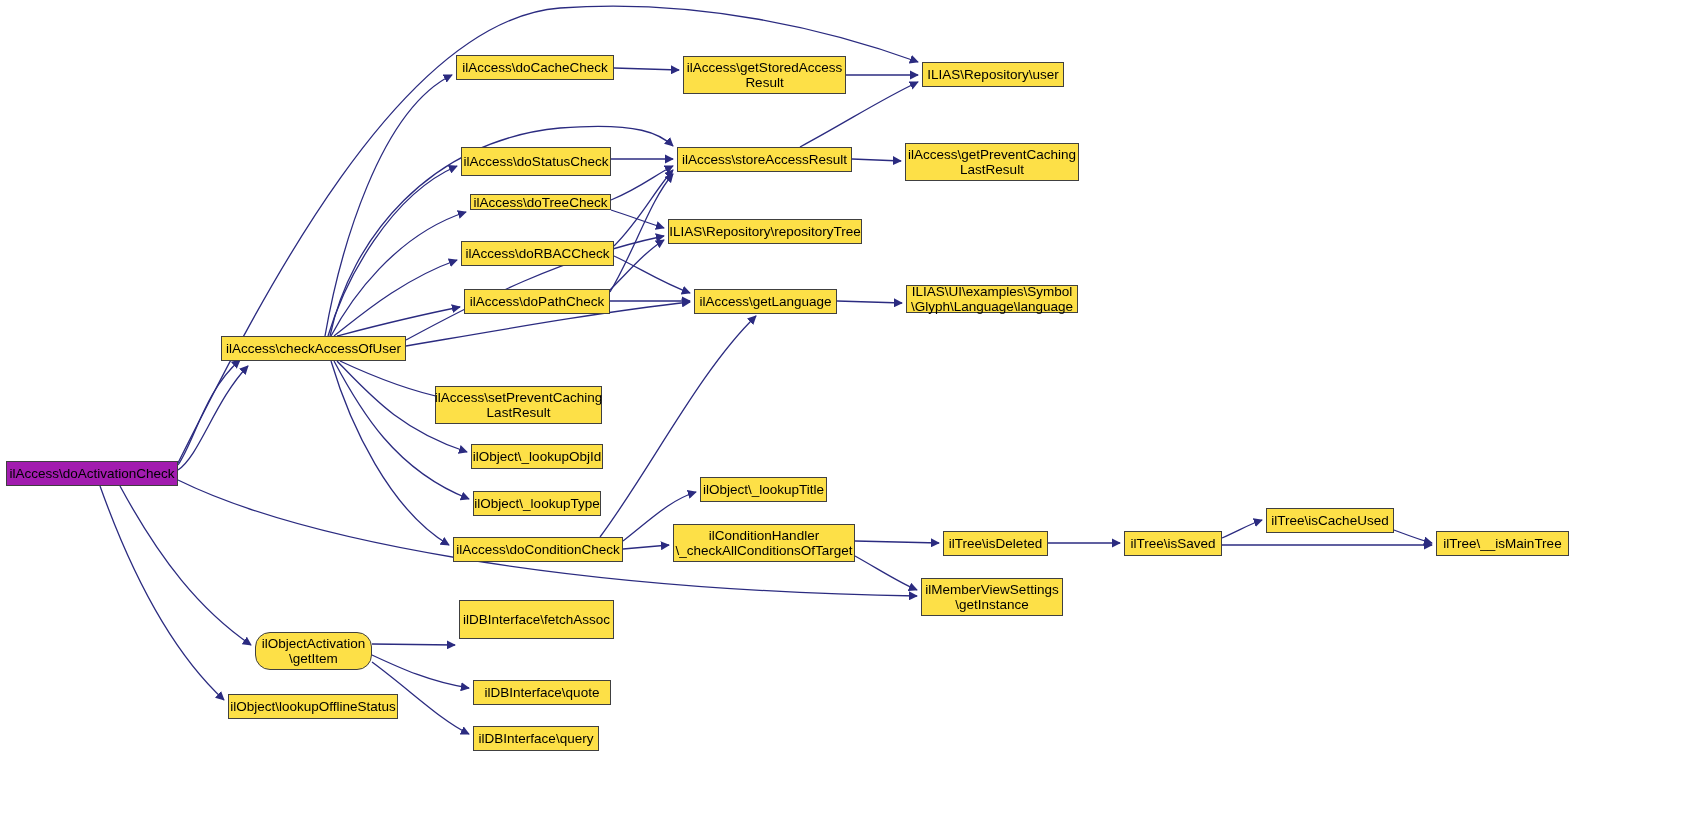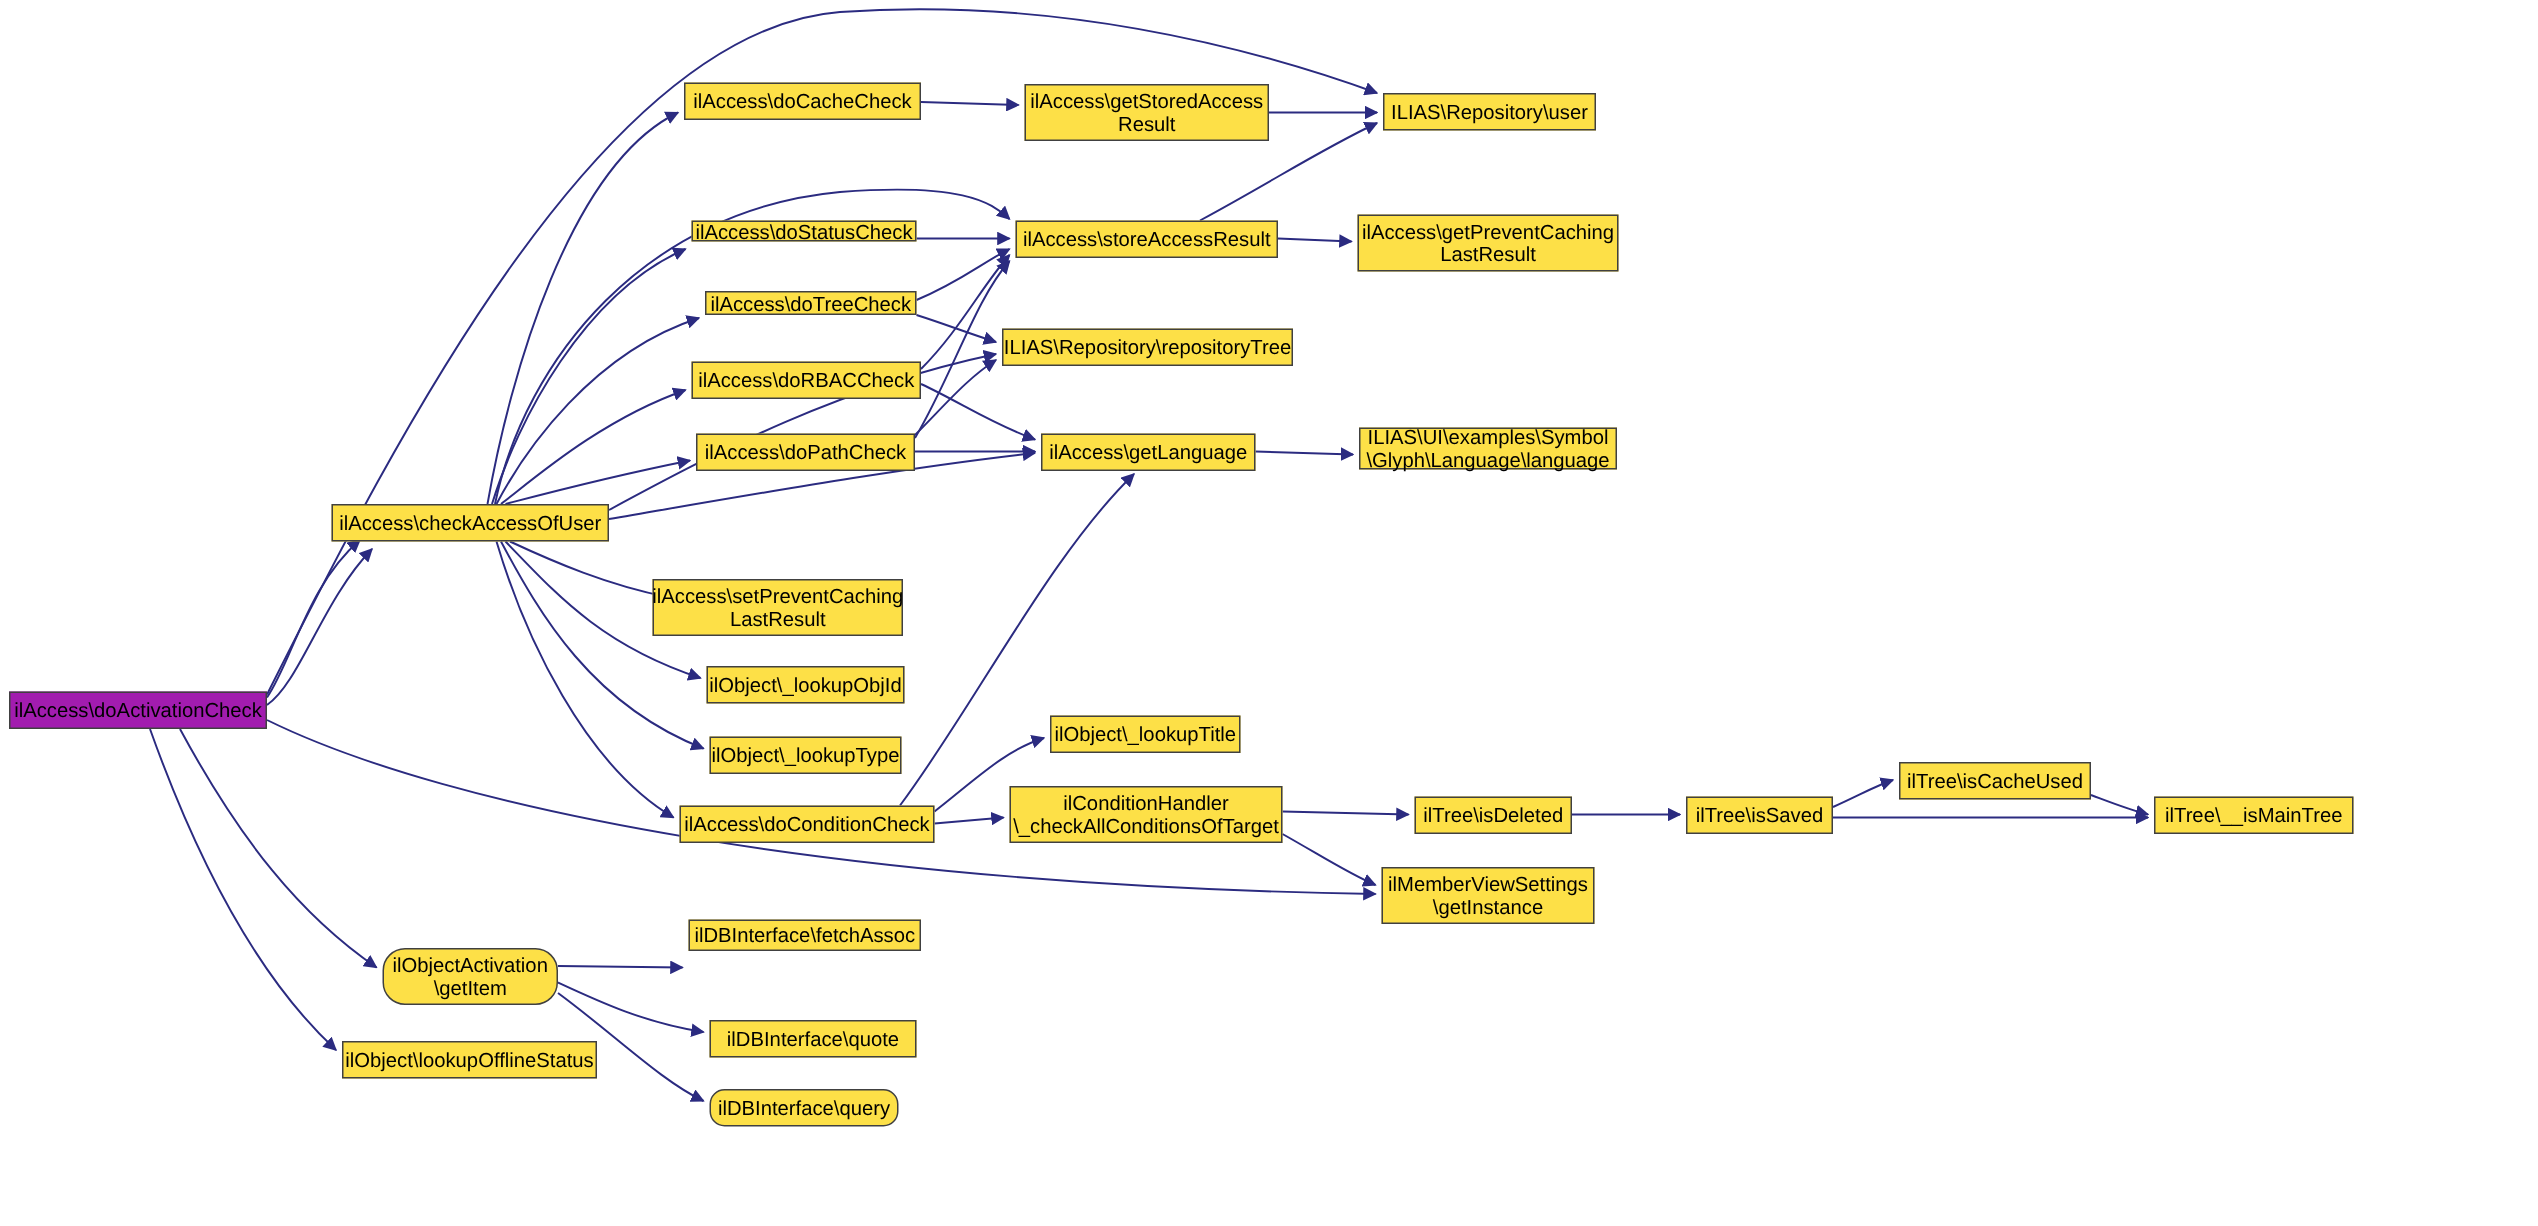--- a/index.html
+++ b/index.html
@@ -68,21 +68,21 @@
         <path d="M 372 662 C 410 690 440 720 469 734" fill="none" stroke="#2b2b80" stroke-width="1.3" marker-end="url(#ah)"></path>
       </g>
   </svg>
   <div id="nodes">
       <div class="node root" style="left: 6px; top: 461px; width: 172px; height: 25px;">ilAccess\doActivationCheck</div>
       <div class="node" style="left: 221px; top: 336px; width: 185px; height: 25px;">ilAccess\checkAccessOfUser</div>
       <div class="node" style="left: 456px; top: 55px; width: 158px; height: 25px;">ilAccess\doCacheCheck</div>
       <div class="node" style="left: 683px; top: 56px; width: 163px; height: 38px;">ilAccess\getStoredAccess
 Result</div>
       <div class="node" style="left: 922px; top: 62px; width: 142px; height: 25px;">ILIAS\Repository\user</div>
-      <div class="node" style="left: 461px; top: 147px; width: 150px; height: 14px;">ilAccess\doStatusCheck</div>
+      <div class="node" style="left: 461px; top: 147px; width: 150px; height: 29px;">ilAccess\doStatusCheck</div>
       <div class="node" style="left: 677px; top: 147px; width: 175px; height: 25px;">ilAccess\storeAccessResult</div>
       <div class="node" style="left: 905px; top: 143px; width: 174px; height: 38px;">ilAccess\getPreventCaching
 LastResult</div>
       <div class="node" style="left: 470px; top: 194px; width: 141px; height: 16px;">ilAccess\doTreeCheck</div>
       <div class="node" style="left: 668px; top: 219px; width: 194px; height: 25px;">ILIAS\Repository\repositoryTree</div>
       <div class="node" style="left: 461px; top: 241px; width: 153px; height: 25px;">ilAccess\doRBACCheck</div>
       <div class="node" style="left: 464px; top: 289px; width: 146px; height: 25px;">ilAccess\doPathCheck</div>
       <div class="node" style="left: 694px; top: 289px; width: 143px; height: 25px;">ilAccess\getLanguage</div>
       <div class="node" style="left: 906px; top: 285px; width: 172px; height: 28px;">ILIAS\UI\examples\Symbol
 \Glyph\Language\language</div>
@@ -95,18 +95,18 @@
       <div class="node" style="left: 673px; top: 524px; width: 182px; height: 38px;">ilConditionHandler
 \_checkAllConditionsOfTarget</div>
       <div class="node" style="left: 943px; top: 531px; width: 105px; height: 25px;">ilTree\isDeleted</div>
       <div class="node" style="left: 1124px; top: 531px; width: 98px; height: 25px;">ilTree\isSaved</div>
       <div class="node" style="left: 1266px; top: 508px; width: 128px; height: 25px;">ilTree\isCacheUsed</div>
       <div class="node" style="left: 1436px; top: 531px; width: 133px; height: 25px;">ilTree\__isMainTree</div>
       <div class="node" style="left: 921px; top: 578px; width: 142px; height: 38px;">ilMemberViewSettings
 \getInstance</div>
       <div class="node" style="left: 255px; top: 632px; width: 117px; height: 38px; border-radius: 15px;">ilObjectActivation
 \getItem</div>
-      <div class="node" style="left: 459px; top: 613px; width: 155px; height: 21px;">ilDBInterface\fetchAssoc</div>
+      <div class="node" style="left: 459px; top: 600px; width: 155px; height: 39px;">ilDBInterface\fetchAssoc</div>
       <div class="node" style="left: 228px; top: 694px; width: 170px; height: 25px;">ilObject\lookupOfflineStatus</div>
       <div class="node" style="left: 473px; top: 680px; width: 138px; height: 25px;">ilDBInterface\quote</div>
-      <div class="node" style="left: 473px; top: 726px; width: 126px; height: 25px; border-radius: 10px;">ilDBInterface\query</div>
+      <div class="node" style="left: 473px; top: 726px; width: 126px; height: 25px;">ilDBInterface\query</div>
     </div>
 </div>
 
 </body></html>

